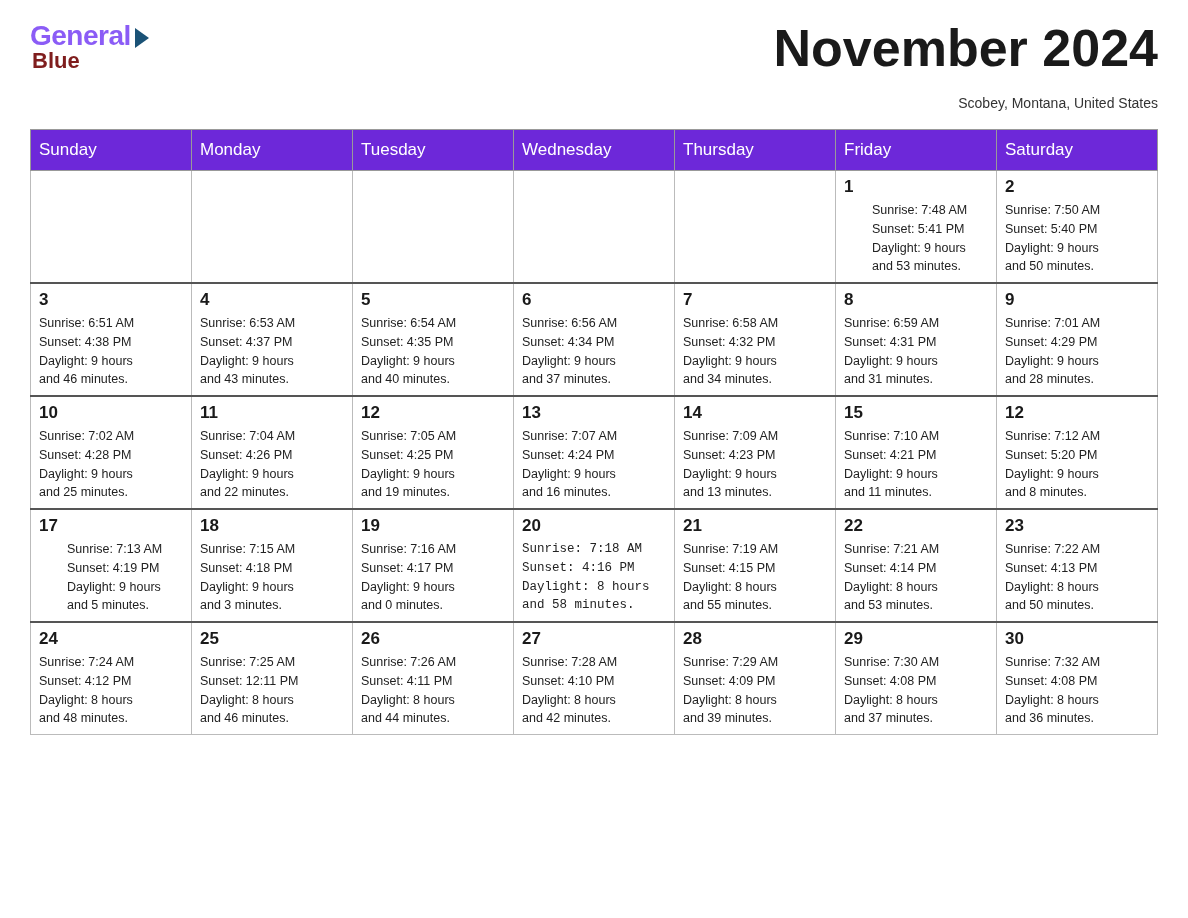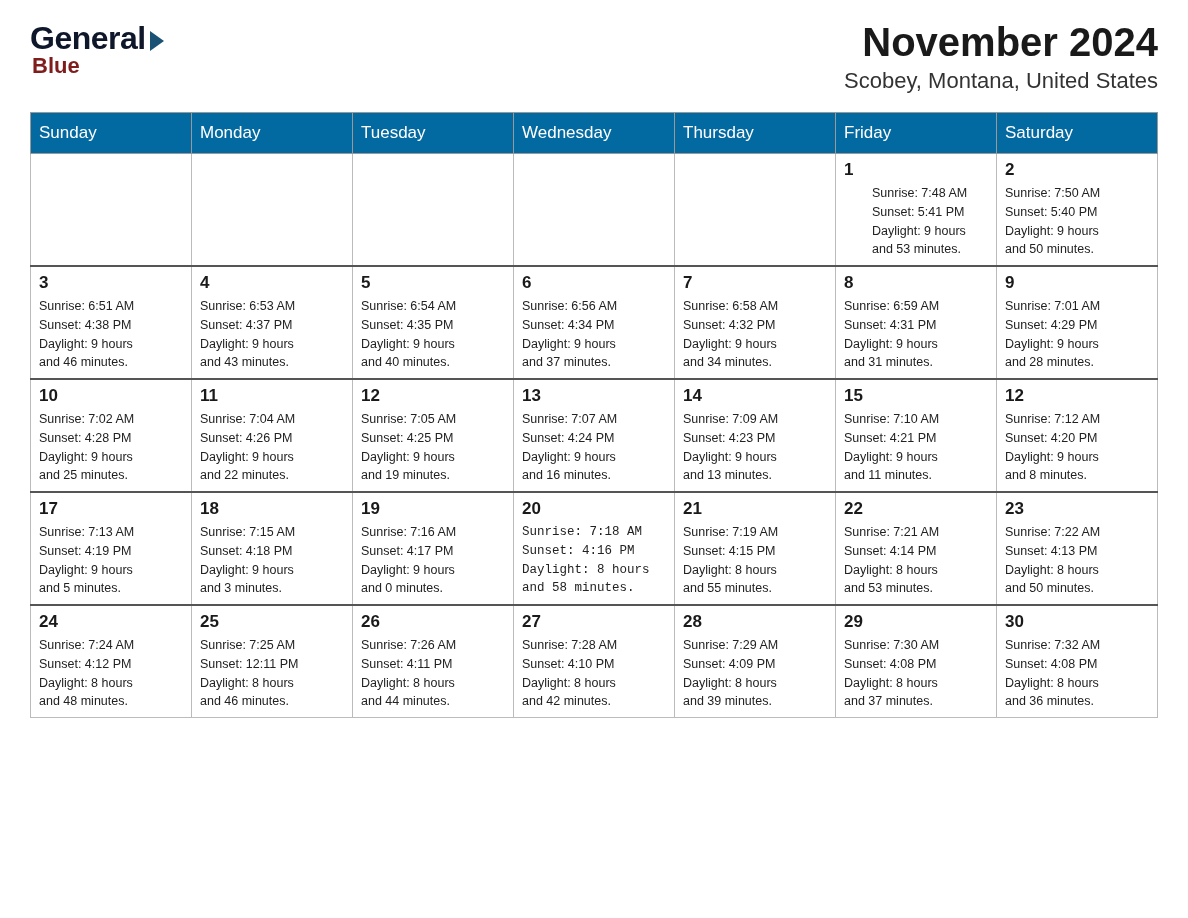--- a/index.html
+++ b/index.html
@@ -19,23 +19,23 @@
     .logo {
       display: flex;
       flex-direction: column;
       align-items: flex-start;
     }
     .logo-top {
       display: flex;
       align-items: center;
     }
     .logo-general {
-      font-size: 32px;
+      font-size: 28px;
       font-weight: bold;
-      color: #0f172a;
+      color: #8b5cf6;
       letter-spacing: -0.5px;
     }
     .logo-arrow {
       width: 0;
       height: 0;
       border-left: 14px solid #1a5276;
       border-top: 10px solid transparent;
       border-bottom: 10px solid transparent;
       margin-left: 4px;
       margin-top: 4px;
@@ -44,37 +44,37 @@
       font-size: 22px;
       font-weight: bold;
       color: #7f1d1d;
       margin-left: 2px;
       margin-top: -4px;
     }
     .title-area {
       text-align: right;
     }
     .month-title {
-      font-size: 40px;
+      font-size: 52px;
       font-weight: bold;
       color: #1a1a1a;
       line-height: 1.1;
     }
     .location-title {
-      font-size: 22px;
+      font-size: 14px;
       color: #333;
-      margin-top: 4px;
+      margin-top: 18px;
     }
     .calendar {
       width: 100%;
       border-collapse: collapse;
       border: 1px solid #999;
     }
     .calendar th {
-      background-color: #0369a1;
+      background-color: #6d28d9;
       color: #fff;
       font-size: 17px;
       font-weight: normal;
       padding: 10px 8px;
       text-align: left;
       border: 1px solid #999;
     }
     .calendar td {
       vertical-align: top;
       padding: 6px 8px;
@@ -243,29 +243,29 @@
         <td class="row-divider">
           <span class="day-number">15</span>
           <div class="day-info" style="white-space: pre-line;">Sunrise: 7:10 AM
 Sunset: 4:21 PM
 Daylight: 9 hours
 and 11 minutes.</div>
         </td>
         <td class="row-divider">
           <span class="day-number">12</span>
           <div class="day-info" style="white-space: pre-line;">Sunrise: 7:12 AM
-Sunset: 4:20 PM
+Sunset: 5:20 PM
 Daylight: 9 hours
 and 8 minutes.</div>
         </td>
       </tr>
       <tr>
         <td class="row-divider">
           <span class="day-number">17</span>
-          <div class="day-info" style="white-space: pre-line;">Sunrise: 7:13 AM
+          <div class="day-info" style="white-space: pre-line; margin-left: 28px;">Sunrise: 7:13 AM
 Sunset: 4:19 PM
 Daylight: 9 hours
 and 5 minutes.</div>
         </td>
         <td class="row-divider">
           <span class="day-number">18</span>
           <div class="day-info" style="white-space: pre-line;">Sunrise: 7:15 AM
 Sunset: 4:18 PM
 Daylight: 9 hours
 and 3 minutes.</div>

